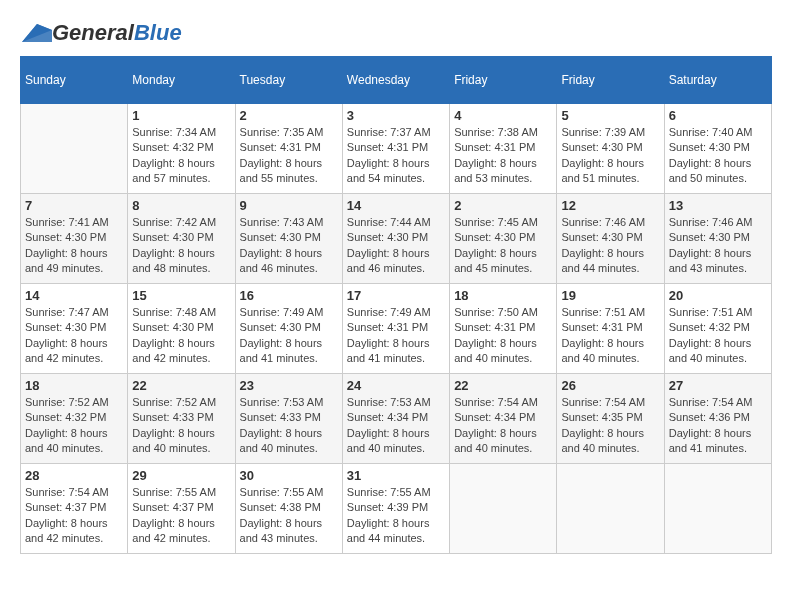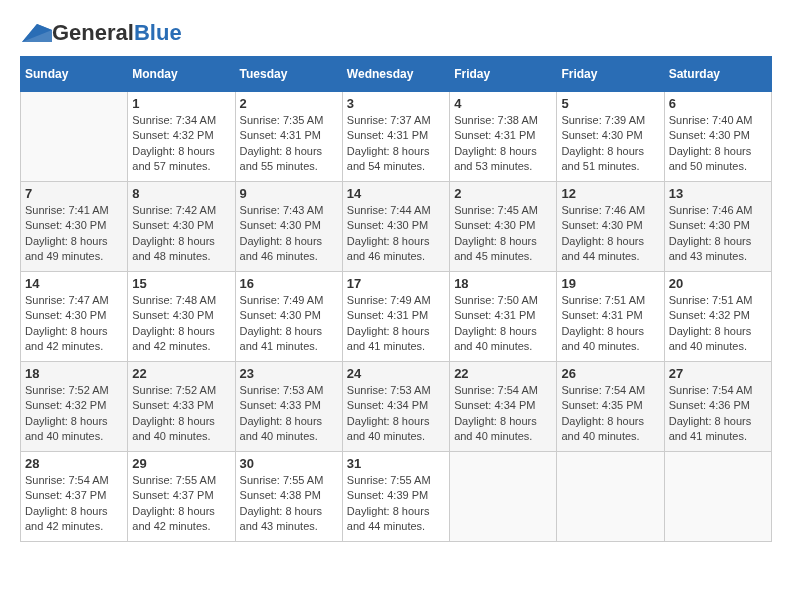--- a/index.html
+++ b/index.html
@@ -13,20 +13,21 @@
     .header {
       display: flex;
       justify-content: space-between;
       align-items: flex-start;
       margin-bottom: 10px;
     }
     .logo {
       display: flex;
       flex-direction: column;
       align-items: flex-end;
+      font-style: italic;
     }
     .logo-icon {
       width: 30px;
       height: 18px;
       margin-left: 2px;
     }
     .logo-line {
       display: flex;
       align-items: center;
     }
@@ -43,24 +44,24 @@
       color: #555;
     }
     table {
       width: 100%;
       border-collapse: collapse;
       font-size: 11px;
     }
     thead tr th {
       background-color: #2a6db5;
       color: #fff;
-      padding: 10px 4px;
+      padding: 16px 4px;
       text-align: left;
       font-size: 12px;
-      font-weight: bold;
+      font-weight: normal;
       border: 1px solid #2a6db5;
     }
     tbody tr td {
       border: 1px solid #ccc;
       vertical-align: top;
       padding: 4px;
       width: calc(100% / 7);
       min-height: 80px;
       height: 90px;
     }

